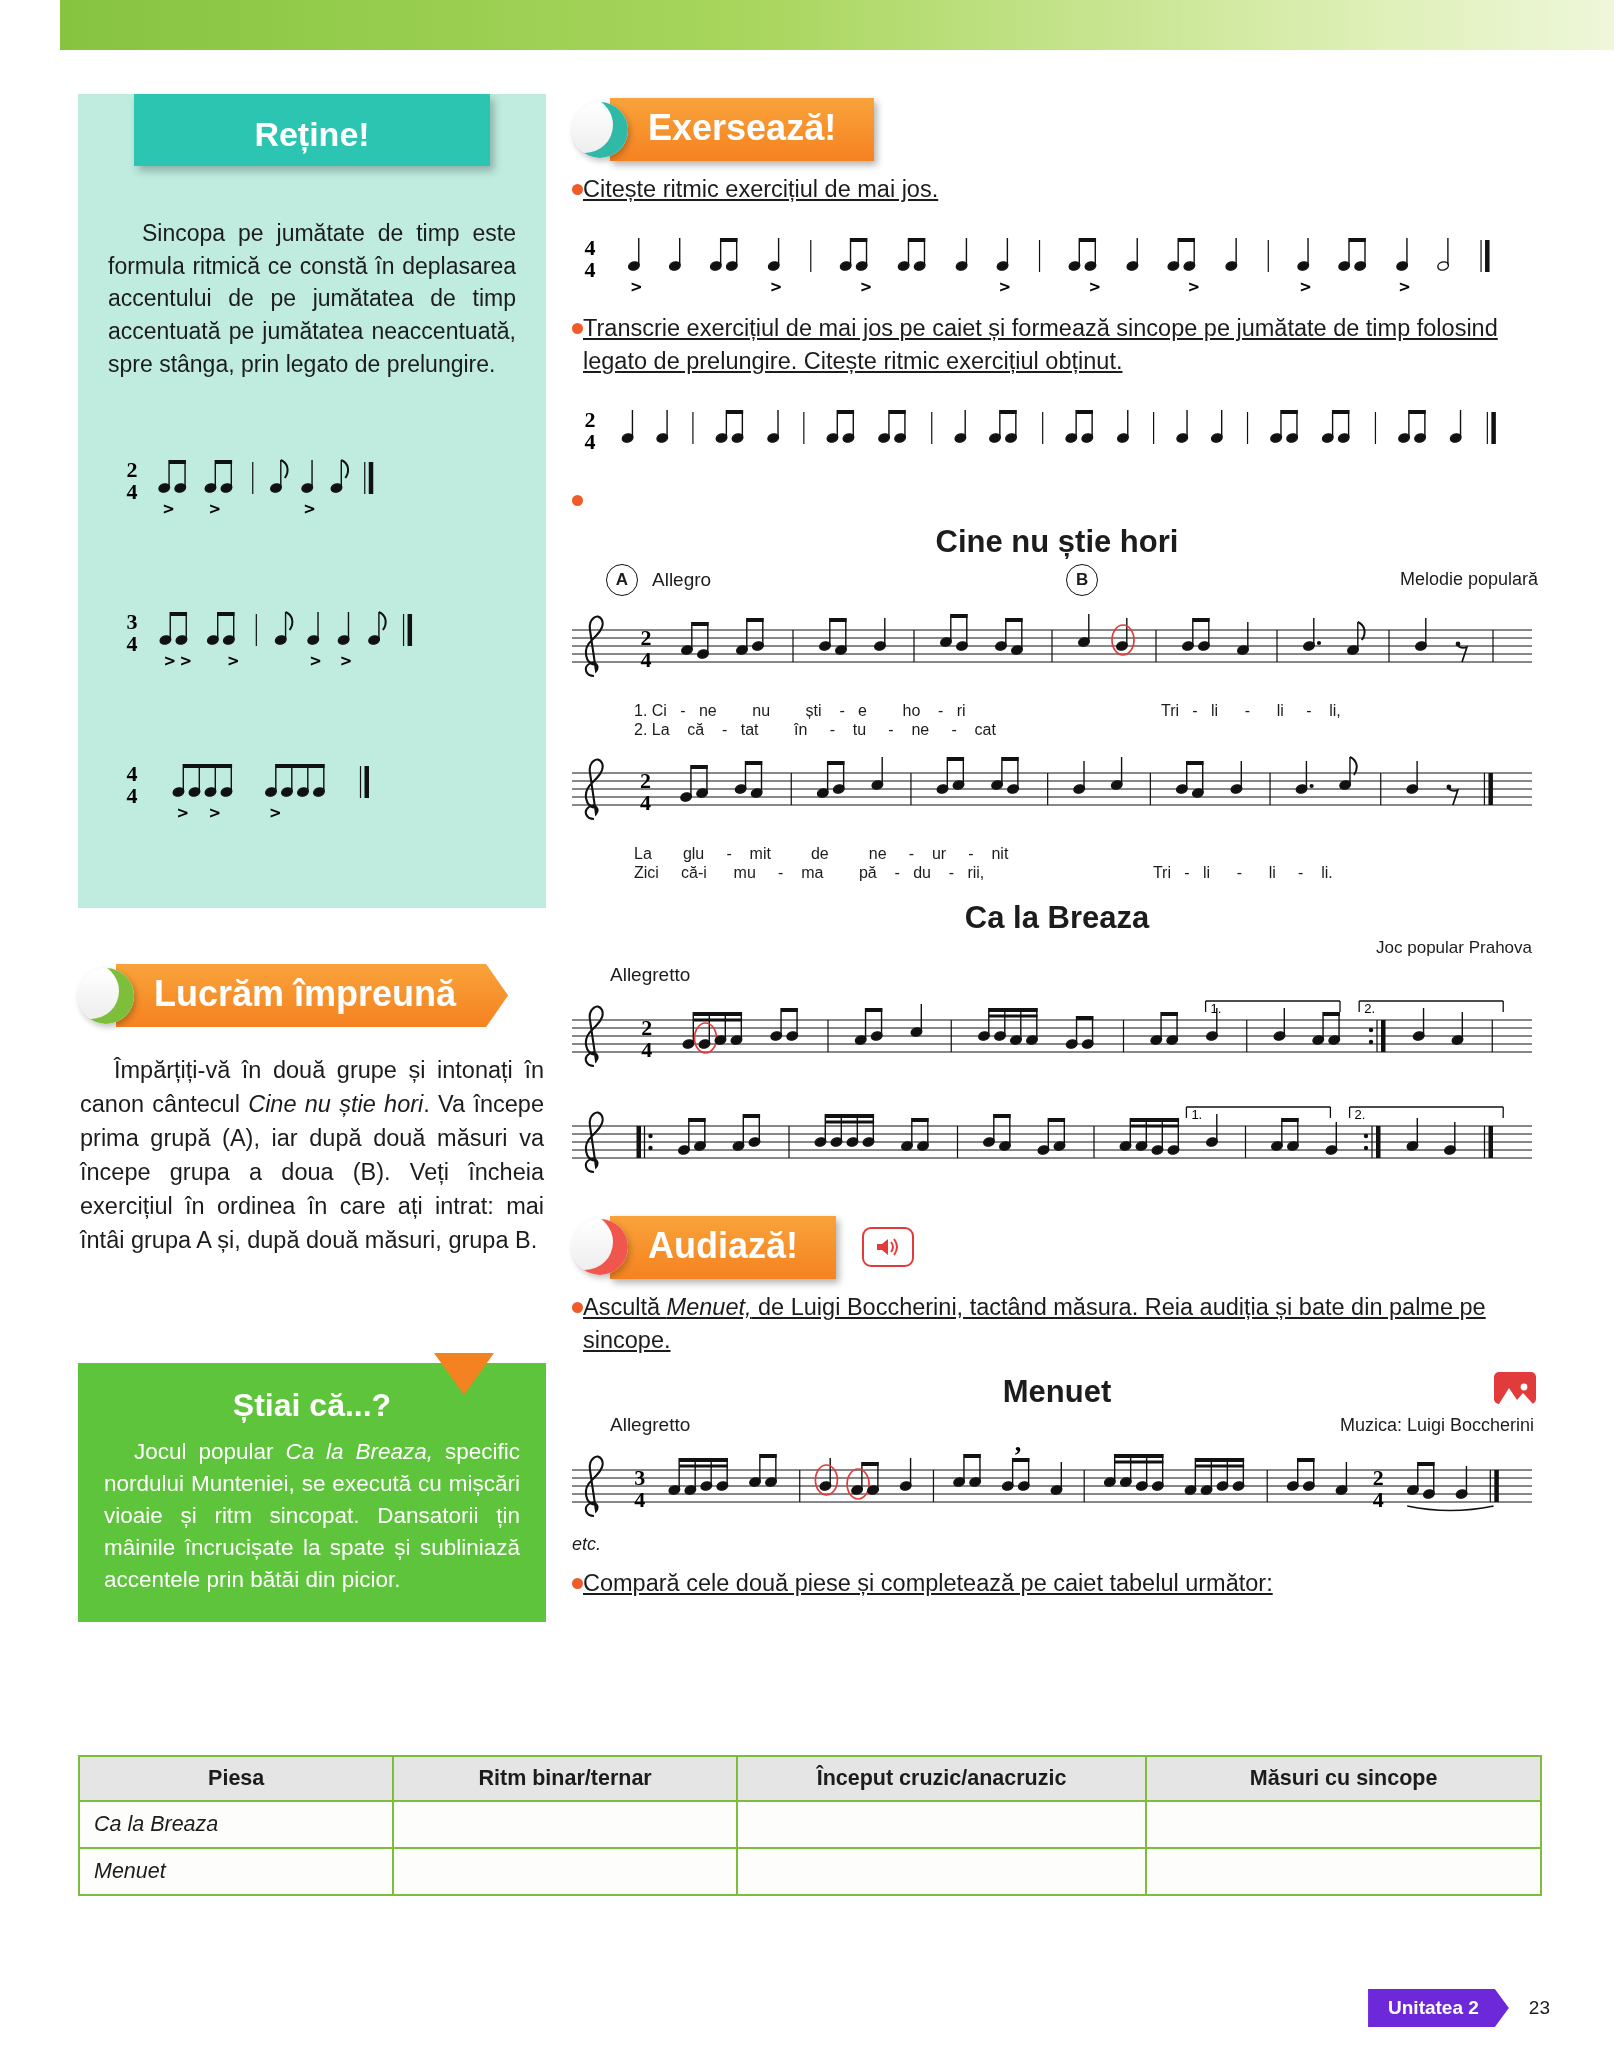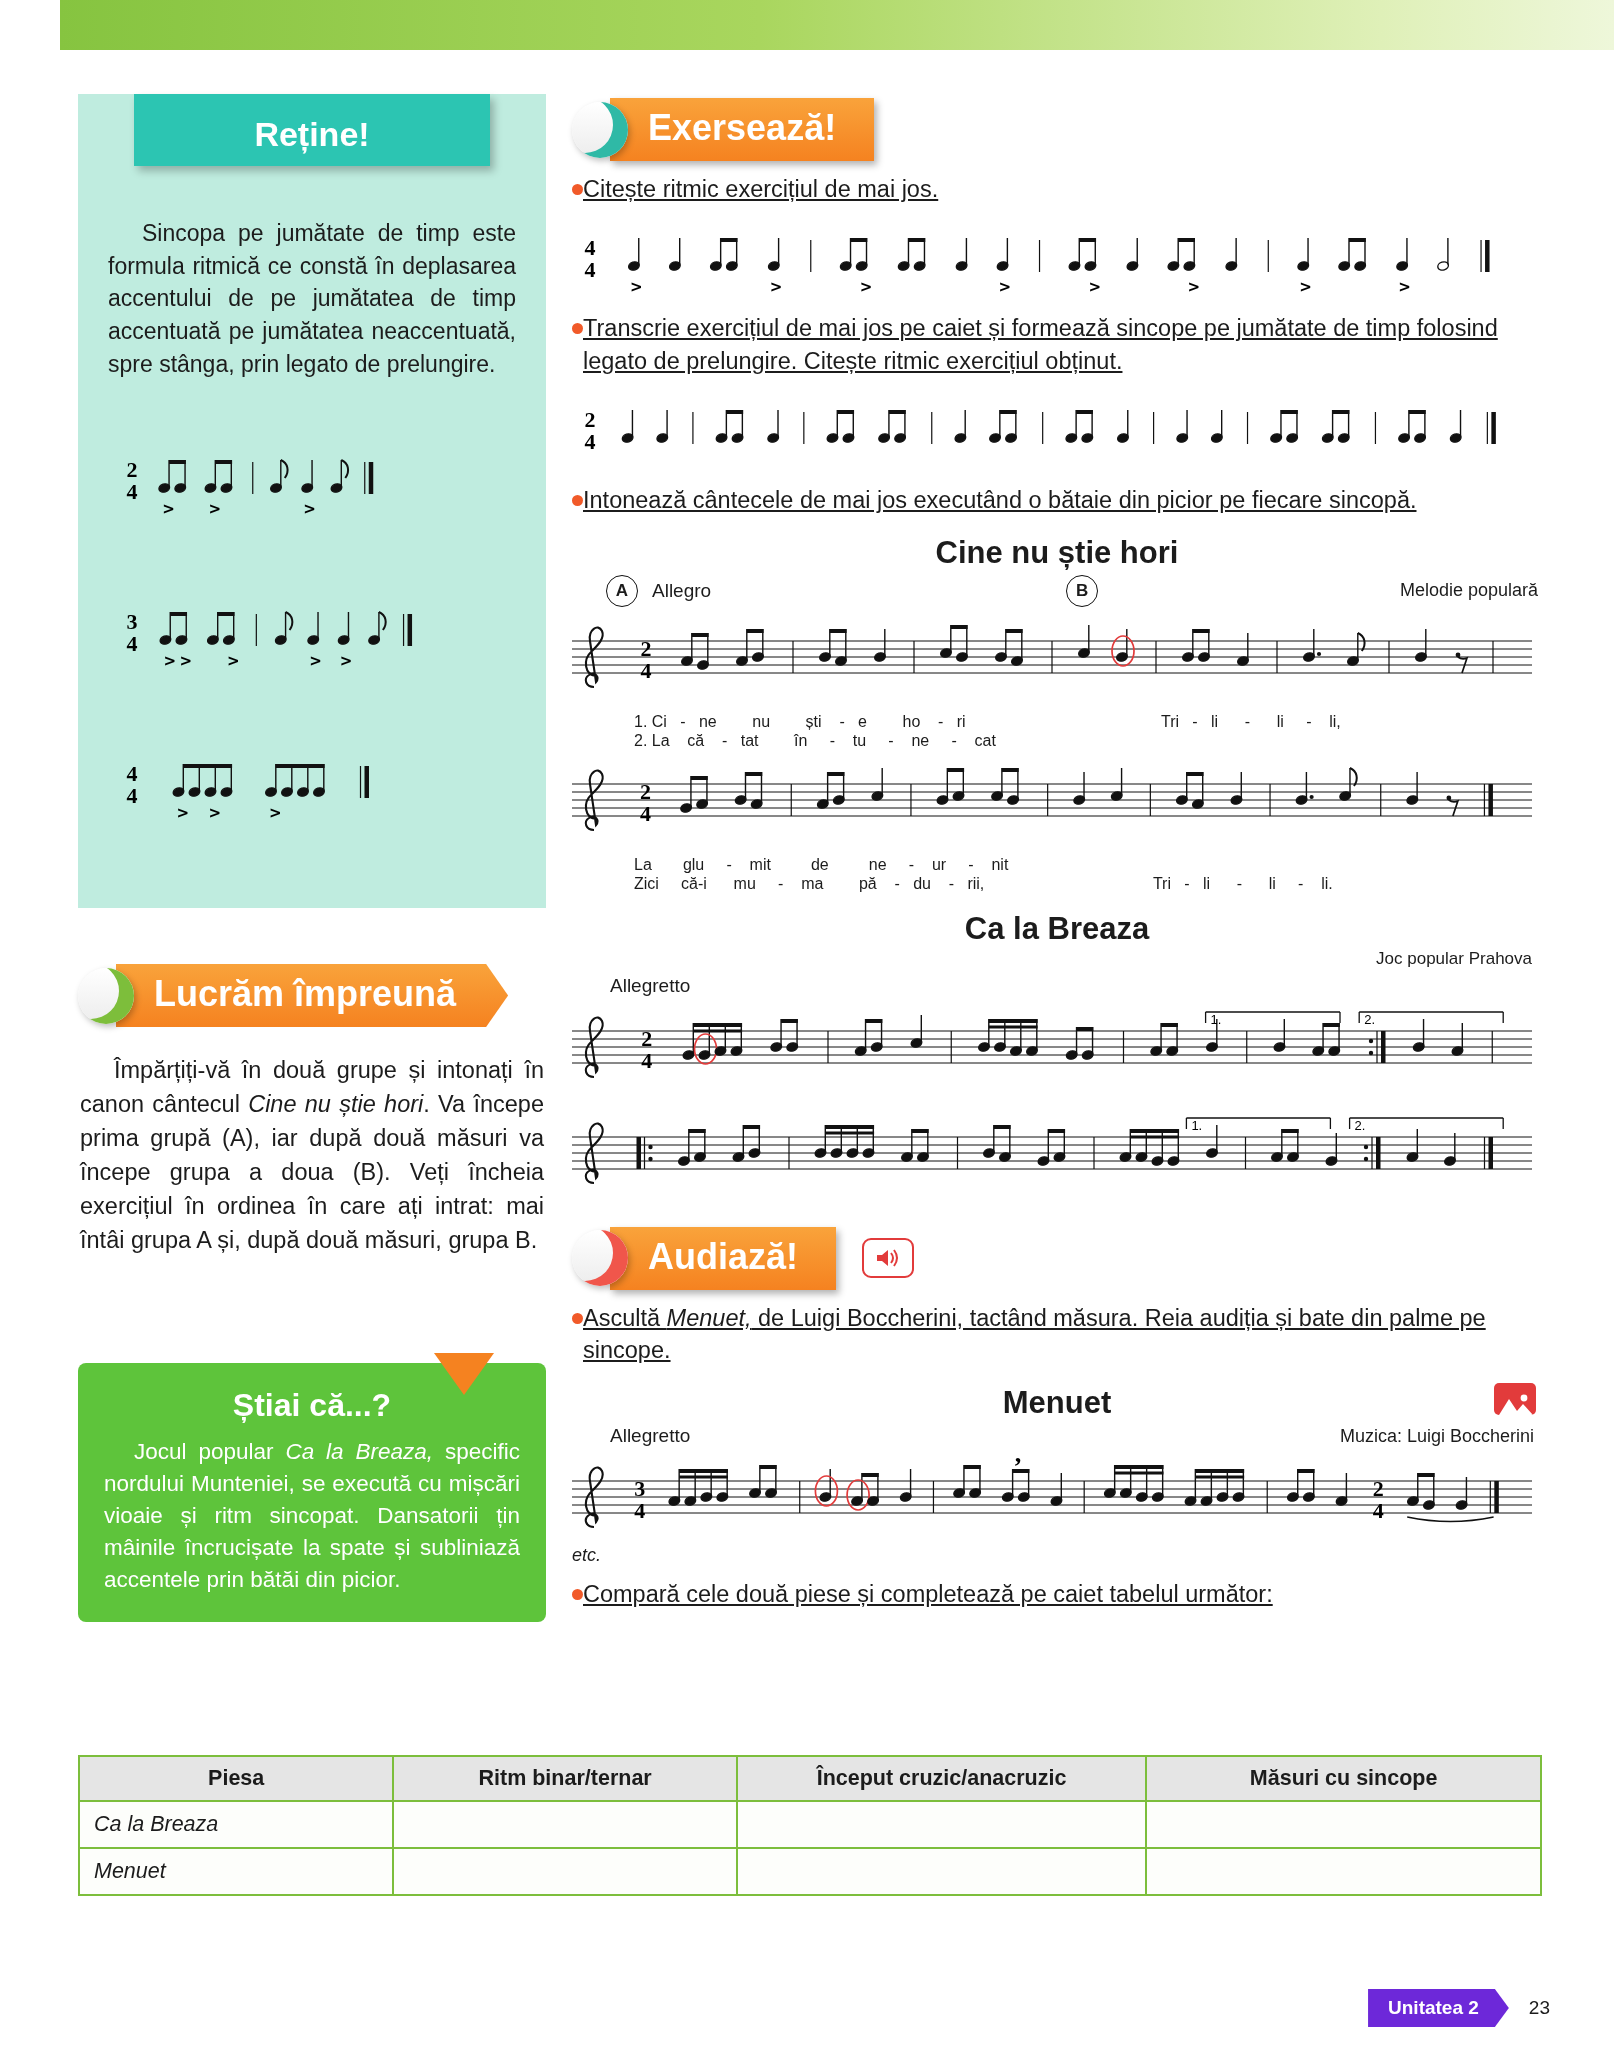--- a/index.html
+++ b/index.html
@@ -17,21 +17,21 @@
   .minis{display:flex;flex-direction:column;gap:46px;margin:42px 0 0 36px;}
 
   .banner-row{display:flex;align-items:center;}
   .cres{width:56px;height:56px;border-radius:50%;background:linear-gradient(#ffffff,#ececec);box-shadow:inset -15px -5px 0 var(--cc),2px 3px 6px rgba(0,0,0,.25);position:relative;z-index:2;flex:none;}
   .ban{position:relative;margin-left:-18px;background:linear-gradient(180deg,#f9a33b,#f58220);color:#fff;font-size:36px;font-weight:bold;padding:9px 38px 12px;box-shadow:3px 4px 7px rgba(0,0,0,.3);white-space:nowrap;}
   .ban.pointed{clip-path:polygon(0 0,calc(100% - 22px) 0,100% 50%,calc(100% - 22px) 100%,0 100%);padding-right:52px;box-shadow:none;}
 
   .lucram{margin-top:56px;}
   .lucram p{margin:26px 2px 0;font-size:23.5px;line-height:1.45;text-align:justify;text-indent:34px;}
 
-  .stiai{margin-top:106px;background:#5ec43b;border-radius:8px;padding:18px 26px 26px;position:relative;color:#fff;}
+  .stiai{margin-top:106px;background:#5ec43b;border-radius:0;padding:18px 26px 26px;position:relative;color:#fff;}
   .stiai-title{font-size:32px;font-weight:bold;text-align:center;margin:6px 0 12px;}
   .stiai p{margin:0;font-size:22.5px;line-height:1.42;text-align:justify;text-indent:30px;}
   .tri{position:absolute;top:-10px;right:52px;width:0;height:0;border-left:30px solid transparent;border-right:30px solid transparent;border-top:42px solid #f58220;}
 
   
   .right{padding-top:4px;}
   .bullet{display:flex;font-size:23.5px;line-height:1.4;margin:12px 0 6px;text-decoration:underline;}
   .dot{width:11px;height:11px;margin-top:11px;border-radius:50%;background:#f15a29;flex:none;}
   svg.staff{display:block;margin:10px 0 16px;}
   .song-title{font-size:31px;font-weight:bold;text-align:center;margin:18px 0 2px;}
@@ -330,21 +330,20 @@
           <line x1="852.8799999999998" y1="48.5" x2="852.8799999999998" y2="22" stroke="#111" stroke-width="1.4"></line>
           <line x1="836.8799999999998" y1="24" x2="853.6799999999998" y2="24" stroke="#111" stroke-width="4"></line>
           <ellipse cx="883.7199999999998" cy="50" rx="5.4" ry="4" transform="rotate(-18 883.7199999999998 50)" fill="#111" stroke="#111" stroke-width="1.4"></ellipse>
           <line x1="888.5199999999998" y1="48.5" x2="888.5199999999998" y2="22" stroke="#111" stroke-width="1.4"></line>
           <line x1="915.3599999999998" y1="24" x2="915.3599999999998" y2="56" stroke="#111" stroke-width="1.2"></line>
           <rect x="919.3599999999998" y="24" width="4.5" height="32" fill="#111"></rect>
         </svg>
 
       <div class="bullet">
         <span class="dot"></span>
-        <span>Intonează cântecele de mai jos executând o bătaie din picior pe fiecare sincopă.</span>
       </div>
 
       <div class="song-title">Cine nu știe hori</div>
       <div class="meta">
         <span class="circ">A</span>
         <span style="margin-left:14px">Allegro</span>
         <span class="sp1"></span>
         <span class="circ">B</span>
         <span class="sp2"></span>
         <span class="credit">Melodie populară</span>

